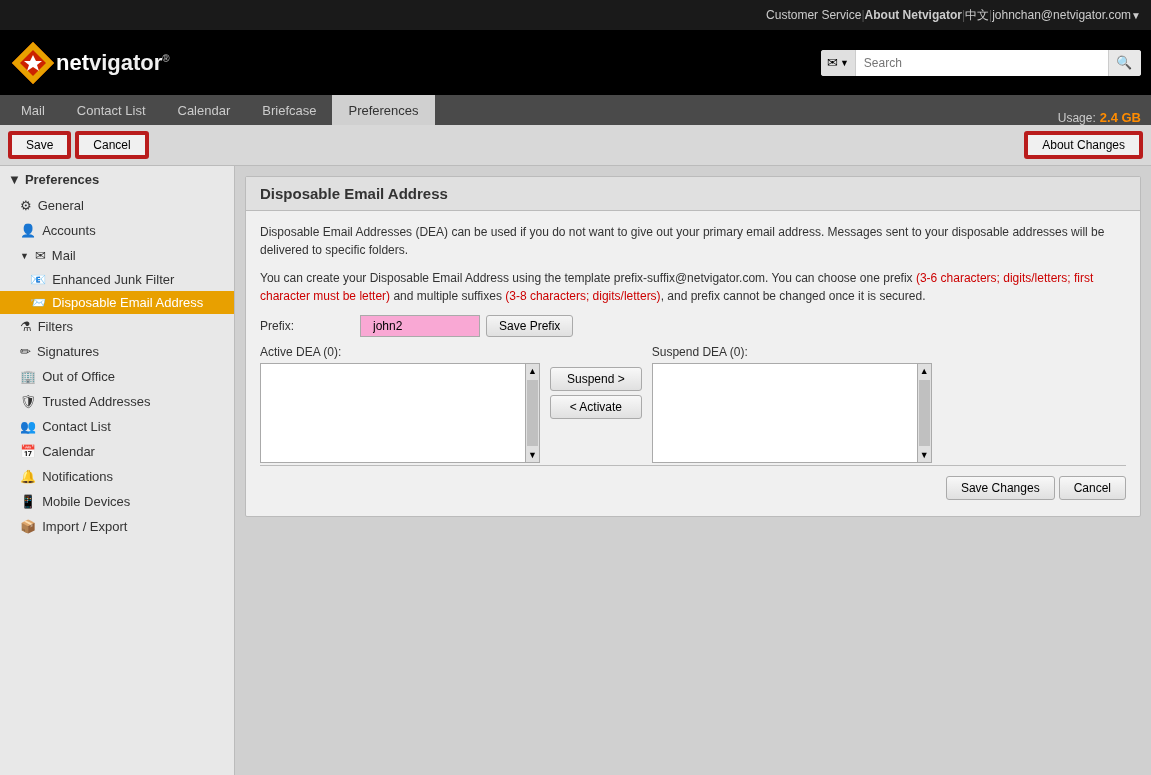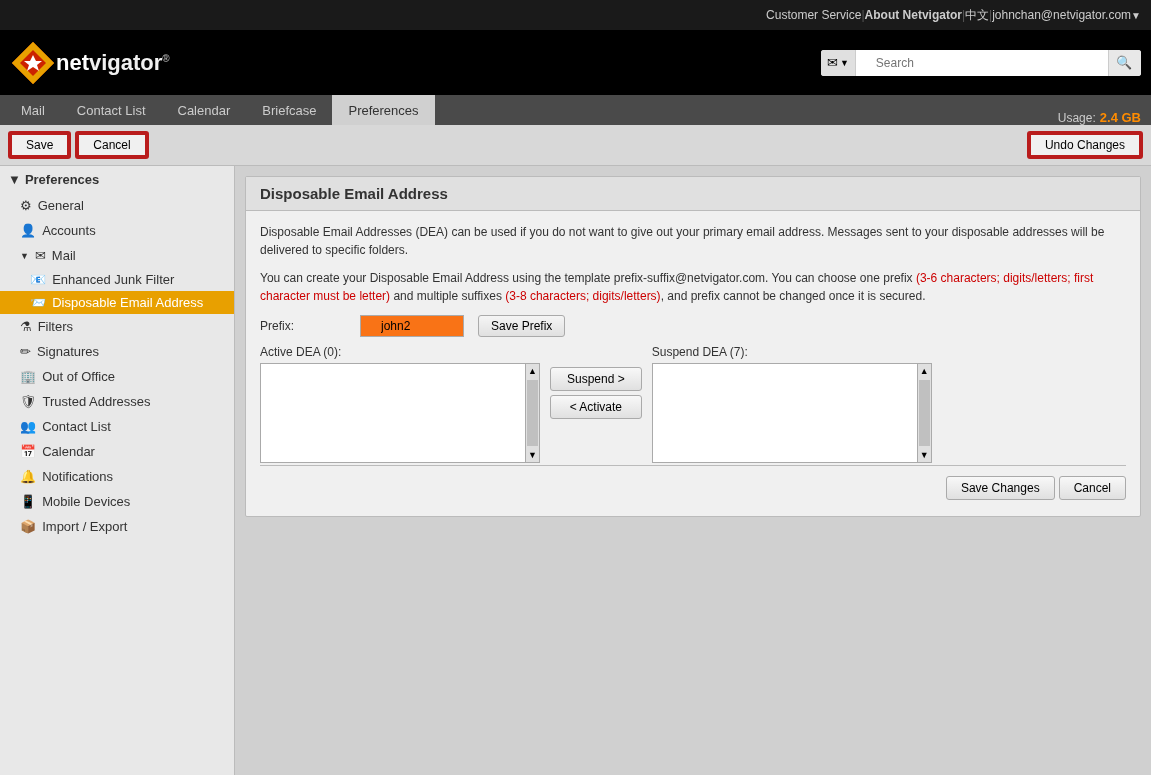--- a/index.html
+++ b/index.html
@@ -215,27 +215,27 @@
     .form-label {
       width: 100px;
       color: #333;
       font-weight: normal;
     }
     .form-value {
       color: #333;
     }
     .prefix-input {
       border: 1px solid #aaa;
-      padding: 3px 20px;
-      font-size: 12px;
-      width: 104px;
-      background: #f97316;
+      padding: 3px 12px;
+      font-size: 12px;
+      width: 120px;
+      background: #f9a8d4;
     }
     .btn-save-prefix {
-      margin-left: 14px;
+      margin-left: 6px;
       padding: 3px 12px;
       background: linear-gradient(to bottom, #f5f5f5, #e0e0e0);
       border: 1px solid #aaa;
       border-radius: 3px;
       cursor: pointer;
       font-size: 12px;
       text-align: right;
     }
     .dea-lists {
       display: flex;
@@ -335,21 +335,21 @@
     <div style="color:white; font-size:22px; font-weight:bold; font-family:Arial;">
       <span style="color:white;">net</span><span style="color:#f0f0f0;">vigator</span><sup style="font-size:10px;color:#aaa;">®</sup>
     </div>
   </div>
 
   <div class="search-bar" style="margin-left:auto;">
     <div class="search-type">
       <span style="font-size:13px;">✉</span>
       <span style="font-size:9px;">▼</span>
     </div>
-    <input type="text" style="flex: 1 1 0%; border: none; outline: none; padding: 0px 20px; font-size: 12px;" placeholder="Search">
+    <input type="text" style="flex: 1 1 0%; border: none; outline: none; padding: 0px 8px; font-size: 12px;" placeholder="Search">
     <button class="search-btn">
       <span style="font-size:13px;">🔍</span>
     </button>
   </div>
 </div>
 
 <div class="nav-tabs">
   <div class="nav-tab">Mail</div>
   <div class="nav-tab">Contact List</div>
   <div class="nav-tab">Calendar</div>
@@ -358,21 +358,21 @@
   <div class="usage-area">
     <span>Usage:</span>
     <span class="usage-amount">2.4 GB</span>
   </div>
 </div>
 
 <div class="toolbar">
   <button>Save</button>
   <button>Cancel</button>
   <div style="flex:1;"></div>
-  <button>Undo Changes</button>
+  <button>About Changes</button>
 </div>
 
 <div class="main-layout">
 
   <div class="sidebar">
     <div class="sidebar-section-header">
       <span>▼</span>
       <span>Preferences</span>
     </div>
 
@@ -472,21 +472,21 @@
               </div>
             </div>
           </div>
 
           <div class="dea-buttons">
             <button class="dea-btn">Suspend &gt;</button>
             <button class="dea-btn">&lt; Activate</button>
           </div>
 
           <div class="dea-list-section">
-            <div class="dea-list-label">Suspend DEA (7):</div>
+            <div class="dea-list-label">Suspend DEA (0):</div>
             <div class="dea-list-box-right">
               <div style="position:relative; height:100%;">
                 <div style="position:absolute; top:0; right:0; width:14px; height:100%; display:flex; flex-direction:column; justify-content:space-between; background:#e0e0e0; border-left:1px solid #aaa;">
                   <div style="text-align:center; font-size:9px; cursor:pointer; padding:2px;">▲</div>
                   <div style="flex:1; background:#c0c0c0; margin:2px 1px;"></div>
                   <div style="text-align:center; font-size:9px; cursor:pointer; padding:2px;">▼</div>
                 </div>
               </div>
             </div>
           </div>

